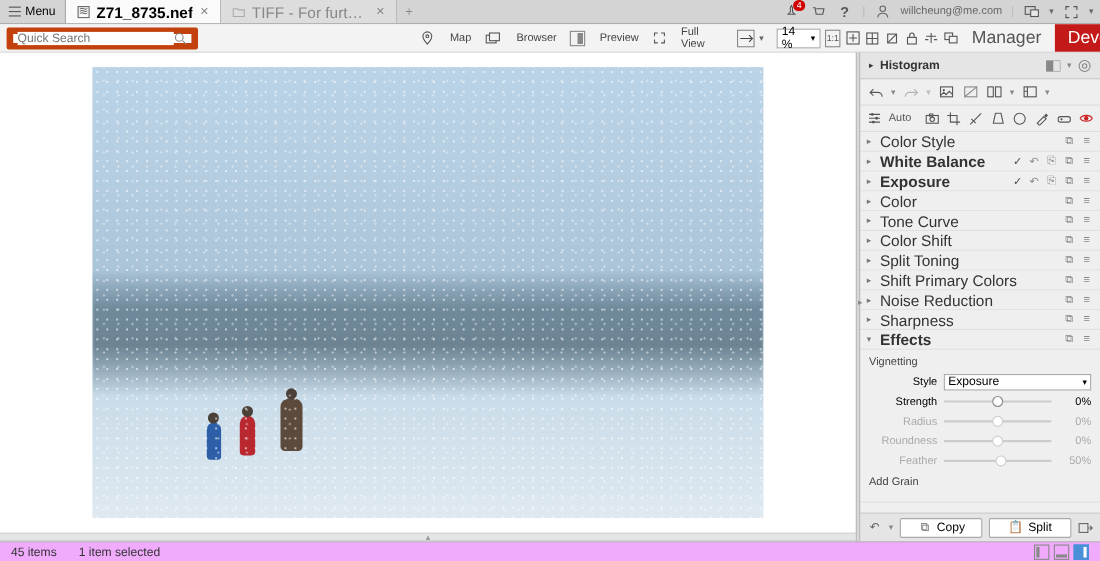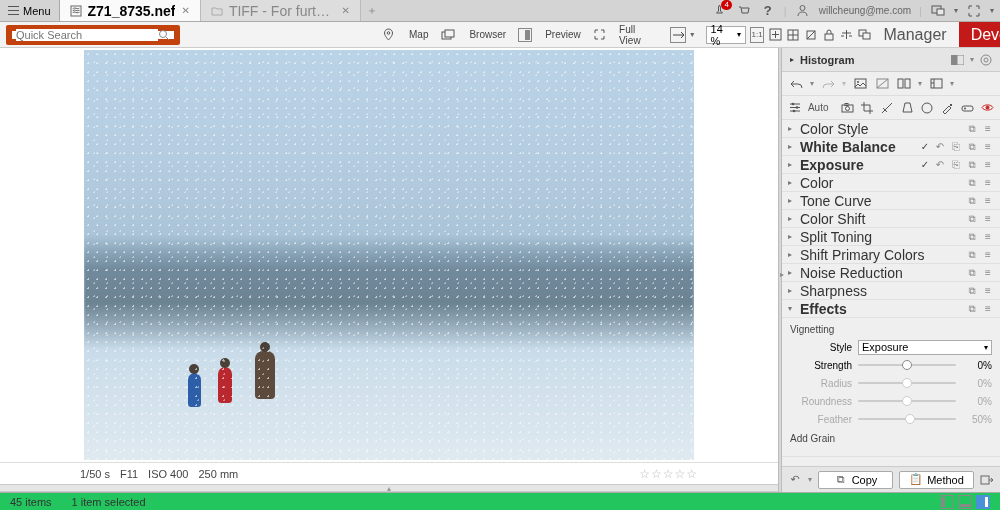--- a/index.html
+++ b/index.html
@@ -69,21 +69,21 @@
 .form-row.disabled{color:#aaa}
 .form-label{width:62px;text-align:right;font-size:10px;color:inherit}
 .form-control{flex:1;display:flex;align-items:center}
 .sel{flex:1;height:15px;border:1px solid #aaa;background:#fff;font-size:10px;padding:0 3px;display:flex;align-items:center;justify-content:space-between}
 .slider{flex:1;height:2px;background:#ccc;position:relative;border-radius:1px}
 .slider .thumb{position:absolute;top:-4px;width:10px;height:10px;background:#fff;border:1px solid #888;border-radius:50%}
 .form-val{width:30px;text-align:right;font-size:10px;color:inherit}
 .copypaste{height:26px;border-top:1px solid #ccc;background:#e5e5e5;display:flex;align-items:center;padding:0 6px;gap:6px}
 .cp-btn{flex:1;height:18px;border:1px solid #aaa;background:#fff;display:flex;align-items:center;justify-content:center;gap:4px;font-size:10px;cursor:pointer;border-radius:2px}
 .cp-ico{width:14px;height:14px;display:flex;align-items:center;justify-content:center;color:#666}
-.status-bar{height:18px;background:#22c55e;border-top:1px solid #aaa;display:flex;align-items:center;padding:4px 10px;gap:20px;color:#333;font-size:10px}
+.status-bar{height:18px;background:#f0abfc;border-top:1px solid #aaa;display:flex;align-items:center;padding:4px 10px;gap:20px;color:#333;font-size:10px}
 .status-right{margin-left:auto;display:flex;gap:4px}
 .sr-ico{width:14px;height:14px;border:1px solid #888;display:flex;align-items:center;justify-content:center;font-size:9px;cursor:pointer}
 .sr-ico.active{background:#4a90d9;border-color:#4a90d9}
 svg{display:block}
 .panel-head .spacer,.spacer{flex:1}
 </style>
 </head>
 <body>
 
 <div class="top-bar">
@@ -258,28 +258,20 @@
 </div>
 
 <div class="main">
   <div class="viewer-col">
     <div class="viewer-canvas">
       <div class="photo">
         <div class="fig a"></div>
           <div class="fig b"></div>
           <div class="fig c"></div>
       </div>
-    </div>
-    <div class="viewer-footer">
-      <span>1/50 s</span>
-      <span>F11</span>
-      <span>ISO 400</span>
-      <span>250 mm</span>
-      <div class="vf-spacer"></div>
-      <span class="stars">☆☆☆☆☆</span>
     </div>
     <div class="collapse-bar">▴</div>
   </div>
 
   <div class="splitter"></div>
 
   <div class="side-panel">
     <div class="panel-head">
       <span class="caret" style="font-size:8px">▸</span>
       <span style="font-weight:bold">Histogram</span>
@@ -525,21 +517,21 @@
 
     <div class="copypaste">
       <span class="cp-ico">↶</span>
       <span style="font-size:8px;color:#888">▾</span>
       <div class="cp-btn">
           <span class="cp-ico">⧉</span>
           <span>Copy</span>
         </div>
       <div class="cp-btn">
           <span class="cp-ico">📋</span>
-          <span>Method</span>
+          <span>Split</span>
         </div>
       <span class="cp-ico">
           <svg width="14" height="12" viewBox="0 0 14 12">
             <rect x="1" y="2" width="8" height="8" fill="none" stroke="#666"></rect>
             <path d="M9 6h4M11 4l2 2-2 2" fill="none" stroke="#666"></path>
           </svg>
         </span>
     </div>
   </div>
 </div>

